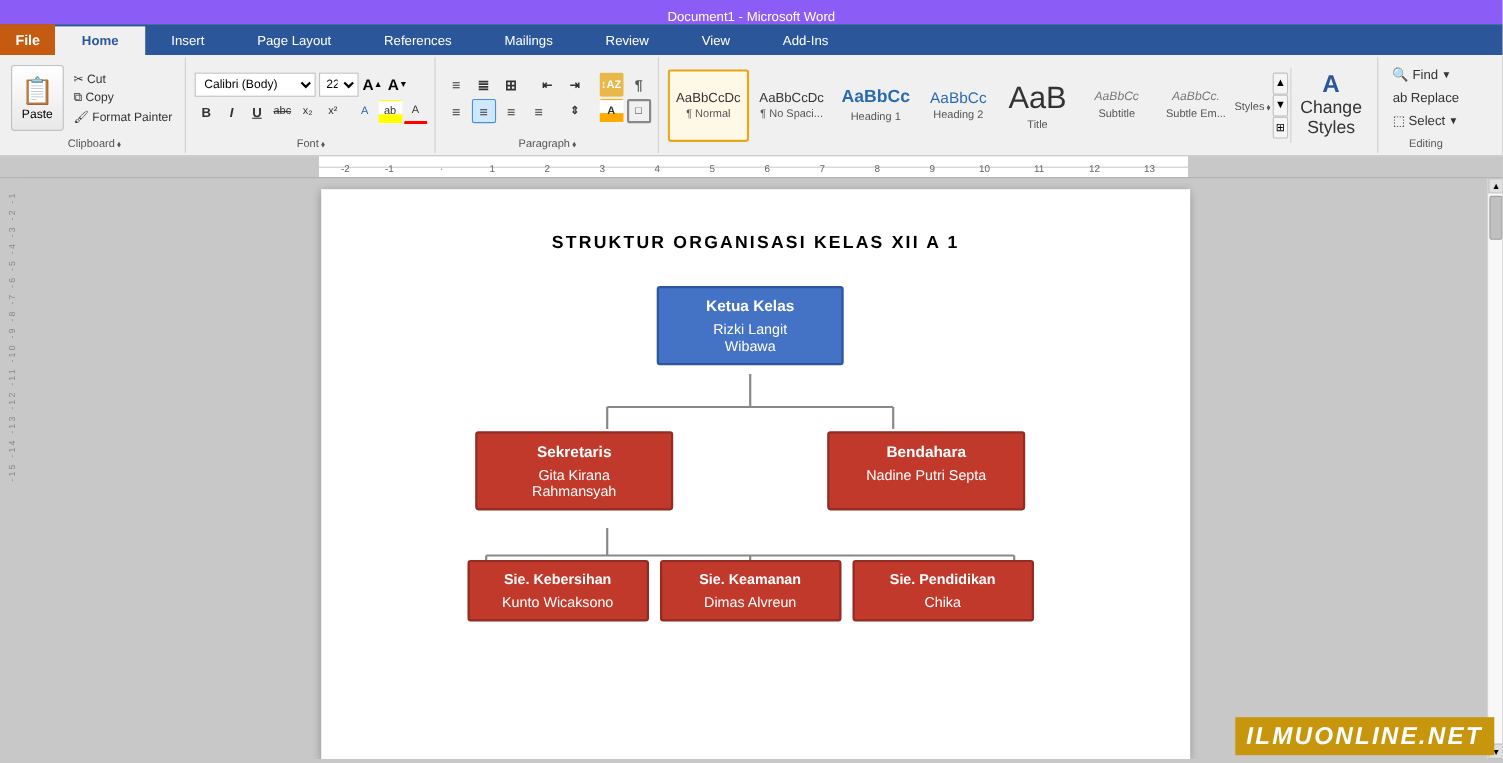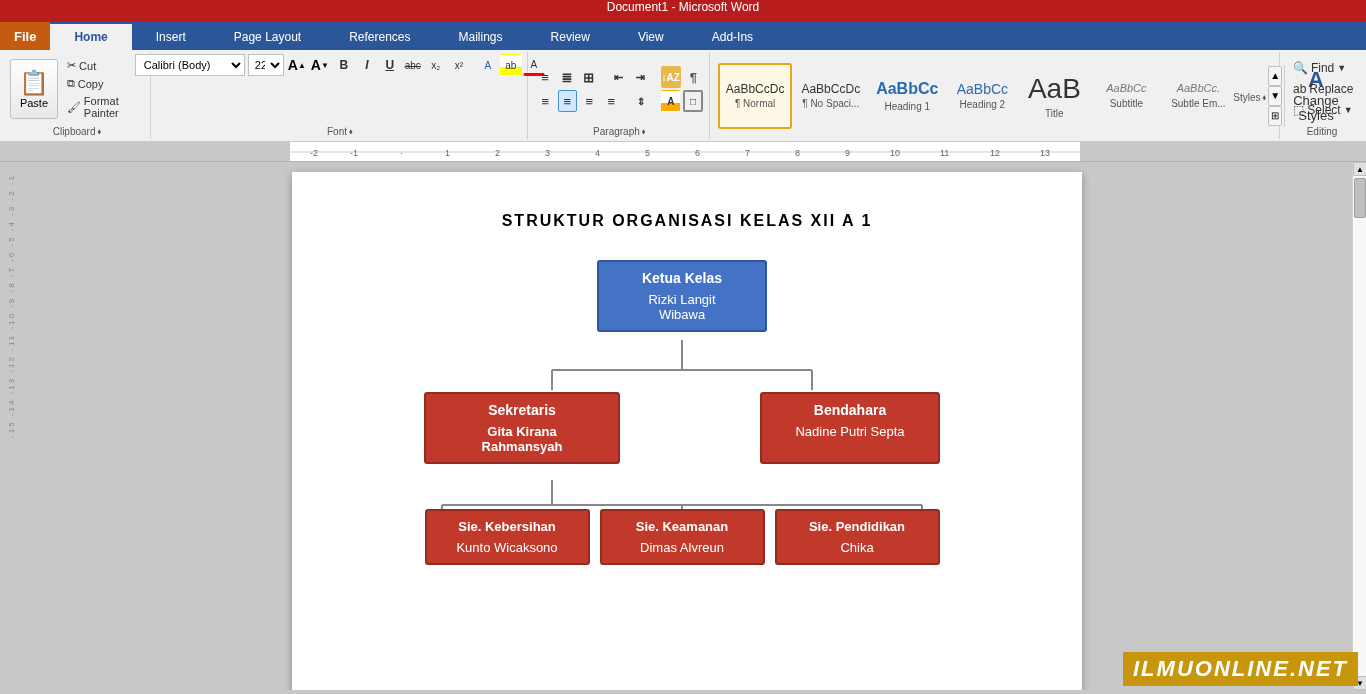--- a/index.html
+++ b/index.html
@@ -1,23 +1,23 @@
 <!DOCTYPE html>
 <html><head>
   <meta charset="utf-8">
   <style>
     * { margin: 0; padding: 0; box-sizing: border-box; }
     body { font-family: 'Segoe UI', Arial, sans-serif; background: #c8c8c8; width: 1366px; height: 694px; overflow: hidden; }
 
     
     .title-bar {
-      background: #b91c1c;
+      background: #8b5cf6;
       height: 22px;
       display: flex;
-      align-items: flex-start;
+      align-items: flex-end;
       justify-content: center;
       color: white;
       font-size: 12px;
     }
 
     
     .tab-bar {
       display: flex;
       background: #2b579a;
       height: 28px;
@@ -462,21 +462,21 @@
         </div>
       </div>
     </div>
     <div class="ribbon-group-label">
       <span>Clipboard</span>
       <span style="font-size:8px; cursor:pointer;">⬧</span>
     </div>
   </div>
 
   <div class="ribbon-group font-group">
-    <div class="ribbon-group-content" style="flex-direction: row; align-items: flex-start; gap: 3px;">
+    <div class="ribbon-group-content" style="flex-direction: column; align-items: flex-start; gap: 3px;">
       <div class="font-row">
         <select class="font-select">
           <option>Calibri (Body)</option>
         </select>
         <select class="font-size-select">
           <option>22</option>
         </select>
         <div class="icon-btn" style="font-size:14px; font-weight:bold;">A<sup style="font-size:8px">▲</sup></div>
         <div class="icon-btn" style="font-size:14px; font-weight:bold;">A<sup style="font-size:8px">▼</sup></div>
       </div>
@@ -590,21 +590,21 @@
     </div>
 
     <div style="display:flex; flex-direction:column; justify-content:space-around; padding: 2px;">
       <div class="scroll-btn">▲</div>
       <div class="scroll-btn">▼</div>
       <div class="scroll-btn">⊞</div>
     </div>
 
     <div class="change-styles-btn">
       <div style="font-size:22px; color:#2b579a; font-weight:bold; line-height:1;">A</div>
-      <div style="font-size:13px; text-align:center; margin-top:2px; color:#333; white-space:pre-line;">Change
+      <div style="font-size:16px; text-align:center; margin-top:2px; color:#333; white-space:pre-line;">Change
 Styles</div>
     </div>
   </div>
 
   <div class="ribbon-group editing-group">
     <div class="ribbon-group-content" style="flex-direction: column; gap: 3px; align-items: flex-start;">
       <div class="small-btn" style="font-size:12px;">
         <span>🔍</span>
         <span>Find</span>
         <span style="font-size:9px;">▼</span>
@@ -695,23 +695,23 @@
           <div class="org-box box-blue">
             <div style="font-size:14px; font-weight:bold;">Ketua Kelas</div>
             <div style="font-size:13px; font-weight:normal; margin-top:6px; white-space: pre-line;">Rizki Langit
 Wibawa</div>
           </div>
         </div>
 
         <div style="height:60px;"></div>
 
         <div style="display:flex; justify-content:center; gap:10px; position:relative; z-index:1;">
-          <div class="org-box box-red" style="width:196px;">
+          <div class="org-box box-red" style="width:180px;">
             <div style="font-size:14px; font-weight:bold;">Sekretaris</div>
-            <div style="font-size:13px; font-weight:bold; margin-top:6px; white-space:pre-line;">Gita Kirana
+            <div style="font-size:13px; font-weight:normal; margin-top:6px; white-space:pre-line;">Gita Kirana
 Rahmansyah</div>
           </div>
           <div style="width:120px;"></div>
           <div class="org-box box-red" style="width:180px;">
             <div style="font-size:14px; font-weight:bold;">Bendahara</div>
             <div style="font-size:13px; font-weight:normal; margin-top:6px;">Nadine Putri Septa</div>
           </div>
         </div>
 
         <div style="height:45px;"></div>

